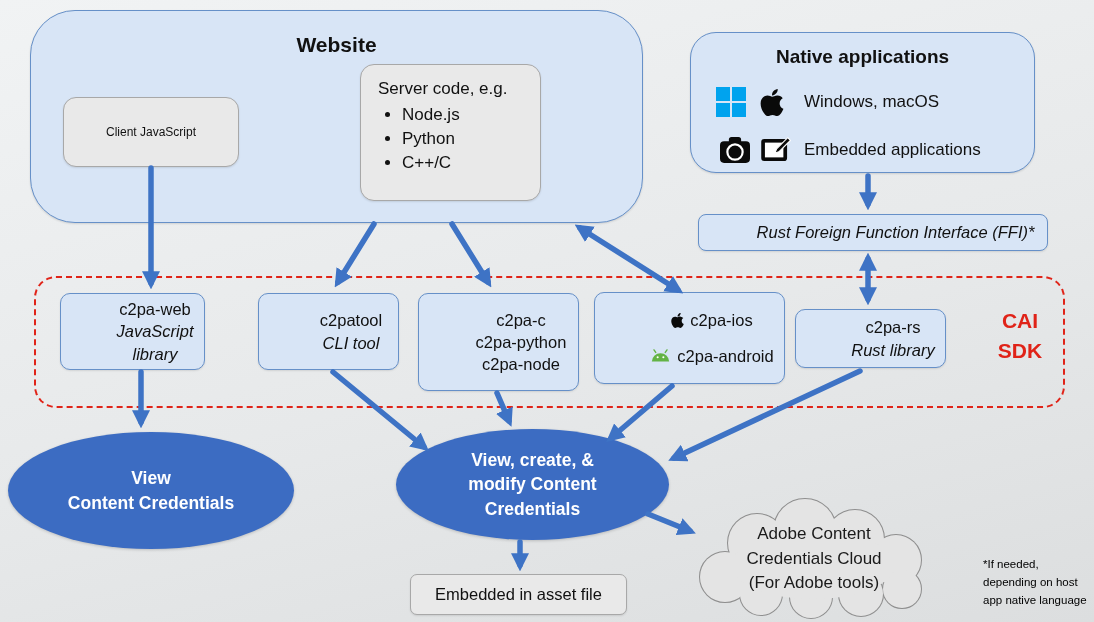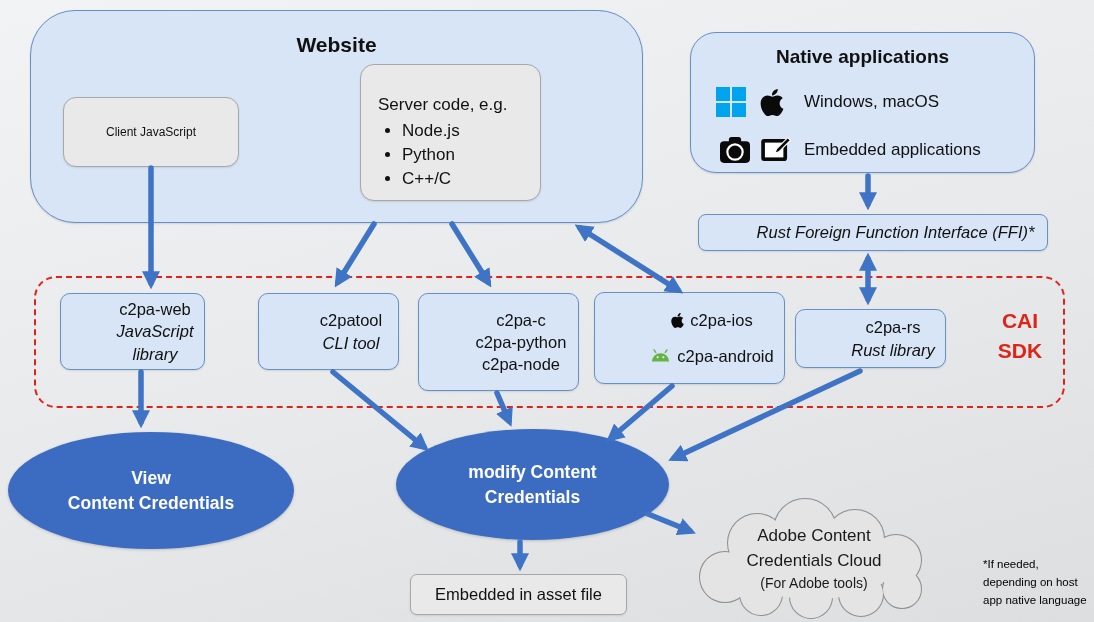--- a/index.html
+++ b/index.html
@@ -20,21 +20,21 @@
   .panel-title { text-align:center; font-weight:700; }
   .iconrow { display:flex; align-items:center; }
   .winlogo { display:grid; grid-template-columns:14px 14px; grid-template-rows:14px 14px; gap:2px; }
   .winlogo i { background:#00a3ee; display:block; }
   .server-list { list-style:disc; padding-left:24px; margin-top:6px; }
   .server-list li { margin-top:4px; }
   .cai-label { color:#e02318; font-weight:700; font-size:21px; line-height:1.45; text-align:center; }
   .cloud-text { position:absolute; left:0; top:0; right:0; bottom:0; display:flex; flex-direction:column;
                 align-items:center; justify-content:center; padding-top:2px; font-size:17px; line-height:1.45;
                 color:#1a1a1a; text-align:center; }
-  .cloud-small { font-size:14px; }
+  .cloud-small { font-size:17px; }
   .footnote { font-size:11.5px; line-height:1.55; color:#000; }
 </style>
 </head>
 <body>
 
 <div id="canvas">
 
   <svg width="0" height="0" style="position:absolute" aria-hidden="true">
     <defs>
       <path id="apple-shape" d="M318.7 268.7c-.2-36.7 16.4-64.4 50-84.8-18.8-26.9-47.2-41.7-84.7-44.6-35.5-2.8-74.3 20.7-88.5 20.7-15 0-49.4-19.7-76.4-19.7C63.3 141.2 4 184.8 4 273.5q0 39.3 14.4 81.2c12.8 36.7 59 126.7 107.2 125.2 25.2-.6 43-17.9 75.8-17.9 31.8 0 48.3 17.9 76.4 17.9 48.6-.7 90.4-82.5 102.6-119.3-65.2-30.7-61.7-90-61.7-91.9zm-56.6-164.2c27.3-32.4 24.8-61.9 24-72.5-24.1 1.4-52 16.4-67.9 34.9-17.5 19.8-27.8 44.3-25.6 71.9 26.1 2 49.9-11.4 69.5-34.3z"></path>
@@ -42,21 +42,21 @@
   </svg>
 
   <div class="abs panel" style="left:30px;top:10px;width:613px;height:213px;border-radius:45px">
     <div class="panel-title" style="margin-top:22px;font-size:21px">Website</div>
   </div>
 
   <div class="abs graybox" style="left:63px;top:97px;width:176px;height:70px;border-radius:13px;font-size:12px">
     <span>Client JavaScript</span>
   </div>
 
-  <div class="abs graybox" style="left:360px;top:64px;width:181px;height:137px;border-radius:14px;display:block;text-align:left;padding:30px 0 0 17px;font-size:17px">
+  <div class="abs graybox" style="left:360px;top:64px;width:181px;height:137px;border-radius:14px;display:block;text-align:left;padding:14px 0 0 17px;font-size:17px">
     <div>Server code, e.g.</div>
     <ul class="server-list">
       <li><span>Node.js</span></li>
       <li><span>Python</span></li>
       <li><span>C++/C</span></li>
     </ul>
   </div>
 
   <div class="abs panel" style="left:690px;top:32px;width:345px;height:141px;border-radius:26px">
     <div class="panel-title" style="margin-top:13px;font-size:19px">Native applications</div>
@@ -138,20 +138,21 @@
     <div>c2pa-rs</div>
     <div class="it">Rust library</div>
   </div>
 
   <div class="abs ellipse" style="left:8px;top:432px;width:286px;height:117px">
     <div>View</div>
     <div>Content Credentials</div>
   </div>
 
   <div class="abs ellipse" style="left:396px;top:429px;width:273px;height:111px">
+    <div>View, create, &amp;</div>
     <div>modify Content</div>
     <div>Credentials</div>
   </div>
 
   <div class="abs graybox" style="left:410px;top:574px;width:217px;height:41px;border-radius:7px;font-size:16.5px">
     <span>Embedded in asset file</span>
   </div>
 
   <div class="abs" style="left:683px;top:497px;width:262px;height:122px">
     <svg viewBox="0 0 262 122" width="262" height="122">

